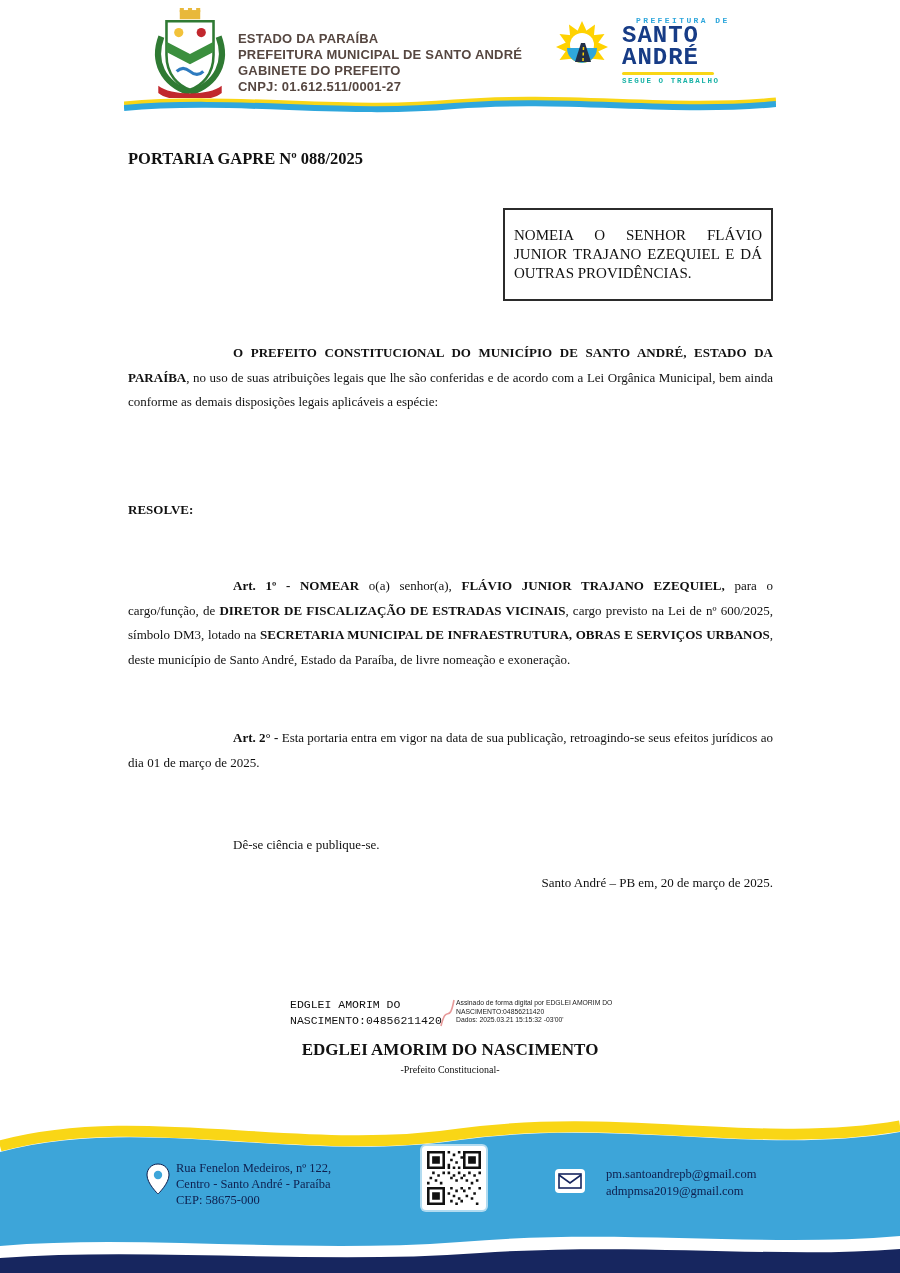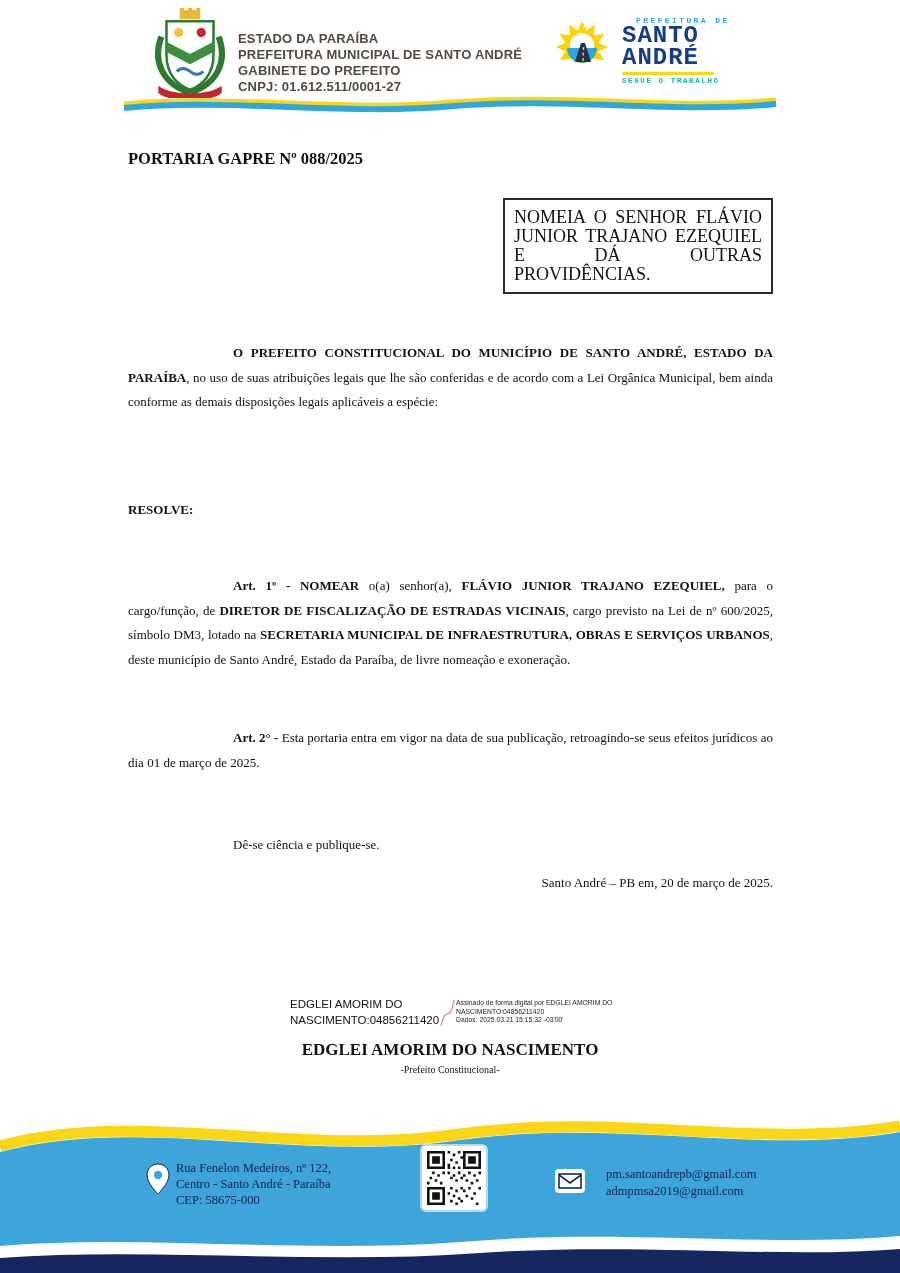--- a/index.html
+++ b/index.html
@@ -19,40 +19,40 @@
   .logo-sun{width:64px;height:60px;margin-right:6px;margin-top:4px;}
   .logo-text{display:flex;flex-direction:column;font-family:Liberation Mono, monospace;}
   .logo-pre{font-size:8px;letter-spacing:2.4px;color:#2fa7dc;font-weight:bold;margin-left:14px;}
   .logo-city{font-size:24px;line-height:22px;font-weight:bold;color:#173c86;letter-spacing:1px;}
   .logo-rule{width:92px;height:3px;background:#f9d616;margin:3px 0 2px 0;border-radius:2px;}
   .logo-tag{font-size:7.5px;letter-spacing:1.6px;color:#19b2a6;font-weight:bold;}
   .hdr-sep{position:absolute;left:124px;top:96px;}
   
   .doc-title{position:absolute;left:128px;top:149px;font-weight:bold;font-size:16.5px;}
   .summary-box{
-    position:absolute;left:503px;top:198px;width:248px;
-    border:2px solid #2b2b2b;padding:8px 9px;
-    font-size:18px;line-height:19px;text-align:justify;
+    position:absolute;left:503px;top:208px;width:248px;
+    border:2px solid #2b2b2b;padding:16px 9px;
+    font-size:15px;line-height:19px;text-align:justify;
   }
   .para{
     position:absolute;left:128px;width:645px;
     font-size:13px;line-height:24.5px;text-align:justify;margin:0;
   }
   .indent{text-indent:105px;}
   .preamble{top:341px;}
   .resolve{top:498px;font-weight:bold;}
   .art1{top:574px;}
   .art2{top:726px;}
   .art3{top:792px;}
   .closing{top:833px;}
   .dateline{top:871px;text-align:right;}
   
   .sig-digital-name{
     position:absolute;left:290px;top:997px;width:168px;
-    font-family:Liberation Sans, sans-serif;font-size:11.5px;line-height:15.5px;color:#111;
+    font-family:Liberation Mono, monospace;font-size:11.5px;line-height:15.5px;color:#111;
   }
   .sig-squiggle{position:absolute;left:437px;top:996px;}
   .sig-detail{
     position:absolute;left:456px;top:999px;width:158px;
     font-family:"Liberation Sans", sans-serif;font-size:6.8px;line-height:8.6px;color:#222;
   }
   .sig-name{position:absolute;left:0;top:1040px;width:900px;text-align:center;font-weight:bold;font-size:17px;}
   .sig-role{position:absolute;left:0;top:1064px;width:900px;text-align:center;font-size:10px;}
   
   .footer-waves{position:absolute;left:0;top:1100px;}

